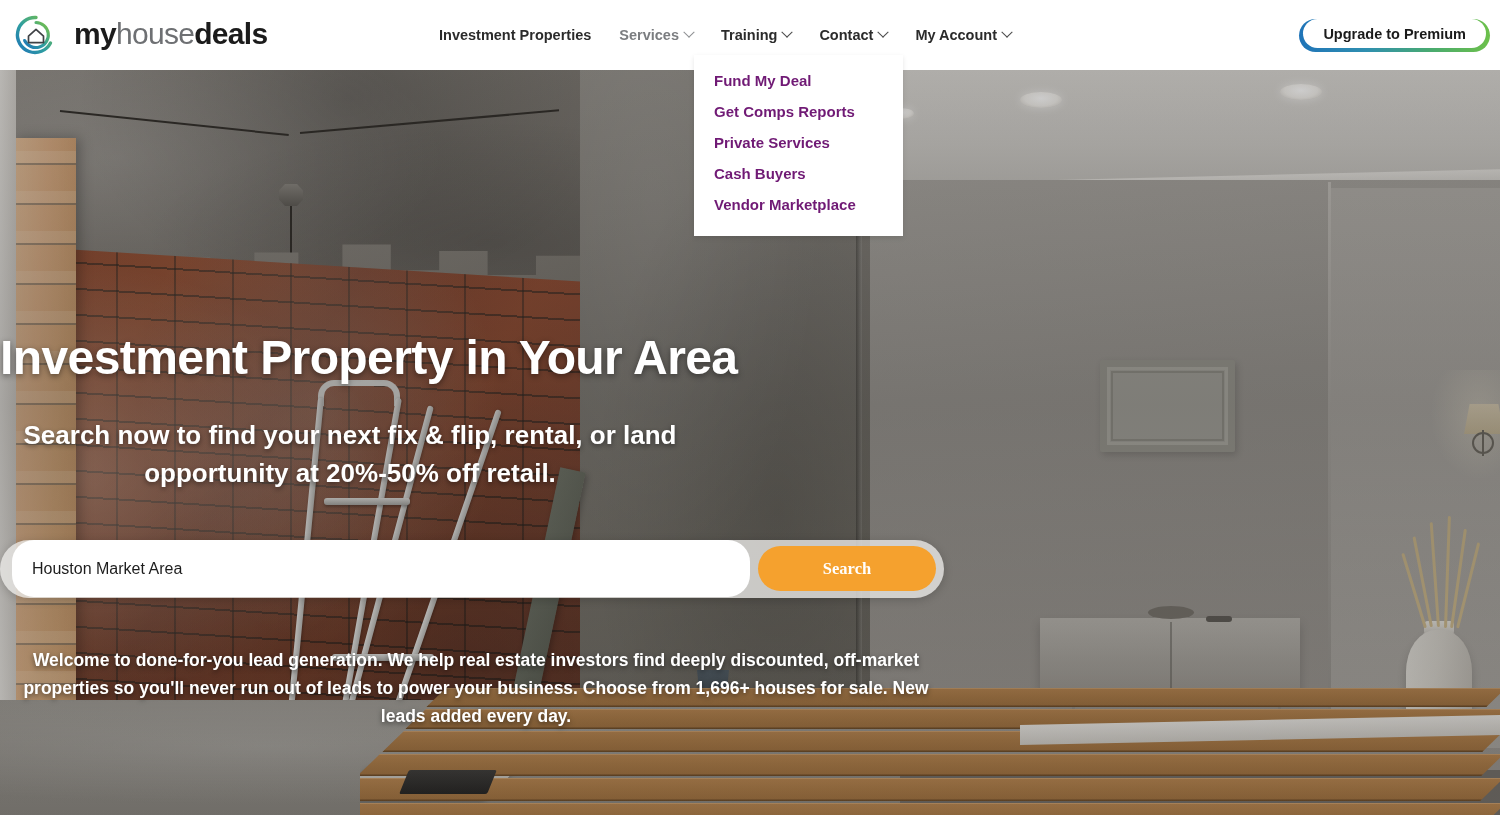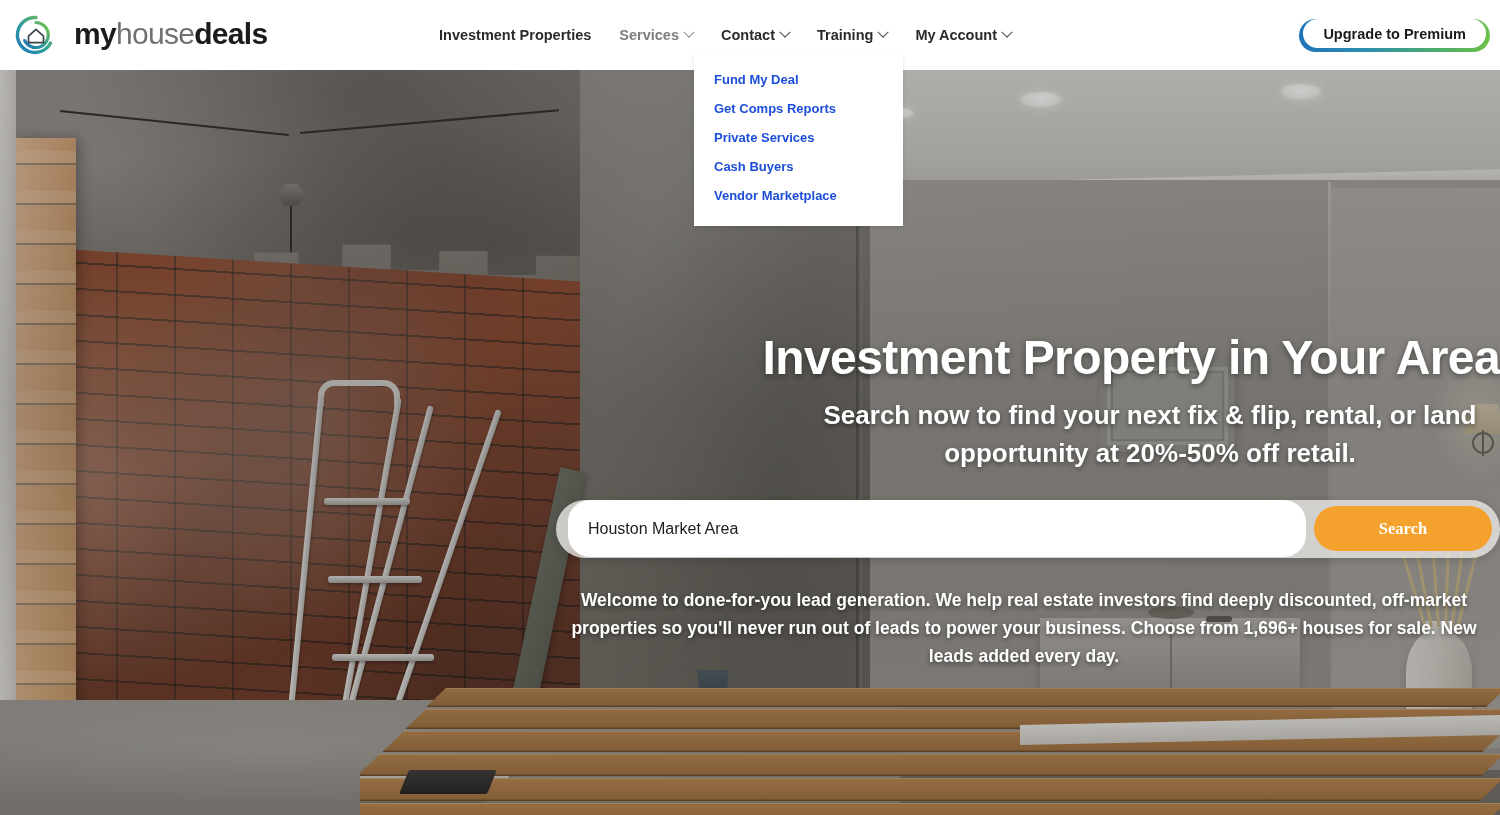--- a/index.html
+++ b/index.html
@@ -61,21 +61,21 @@
   }
 
   
   .dropdown {
     position:absolute; left:694px; top:55px; width:209px;
     background:#fff; z-index:45;
     padding:10px 0 16px 0;
     box-shadow:0 2px 5px rgba(0,0,0,.10);
   }
   .dd-item {
-    padding:7px 20px; font-size:13px; font-weight:600; color:#1d4ed8;
+    padding:7px 20px; font-size:15px; font-weight:600; color:#701a75;
     cursor:pointer; white-space:nowrap;
   }
 
   
   .hero {
     position:absolute; top:70px; left:0; width:1500px; height:745px;
     overflow:hidden; background:#6f6b66;
   }
   .hero-bg { position:absolute; inset:0; }
 
@@ -323,21 +323,21 @@
 
   
   .hero-tint {
     position:absolute; inset:0;
     background:linear-gradient(180deg,rgba(30,28,26,.22) 0%,rgba(30,28,26,.30) 45%,rgba(30,28,26,.20) 100%);
   }
 
   
   .hero-content {
     position:absolute; inset:0; z-index:10;
-    display:flex; flex-direction:column; align-items:flex-end;
+    display:flex; flex-direction:column; align-items:flex-start;gap:20px;
   }
   .hero-title {
     margin-top:263px;
     font-size:48px; font-weight:700; color:#fff; letter-spacing:-0.6px;
     text-shadow:0 2px 6px rgba(0,0,0,.45);
     text-align:center; line-height:1.05;
   }
   .hero-sub {
     margin-top:14px; width:700px; text-align:center;
     font-size:26px; font-weight:700; color:#fff; line-height:1.45;
@@ -398,25 +398,25 @@
 
   <nav class="nav">
     <div class="nav-item">
       <span>Investment Properties</span>
     </div>
     <div class="nav-item hovered">
       <span>Services</span>
       <i class="caret"></i>
     </div>
     <div class="nav-item">
+      <span>Training</span>
+      <i class="caret"></i>
+    </div>
+    <div class="nav-item">
       <span>Contact</span>
-      <i class="caret"></i>
-    </div>
-    <div class="nav-item">
-      <span>Training</span>
       <i class="caret"></i>
     </div>
     <div class="nav-item">
       <span>My Account</span>
       <i class="caret"></i>
     </div>
   </nav>
 
   <div class="upgrade-btn">
     <div class="upgrade-inner">Upgrade to Premium</div>

